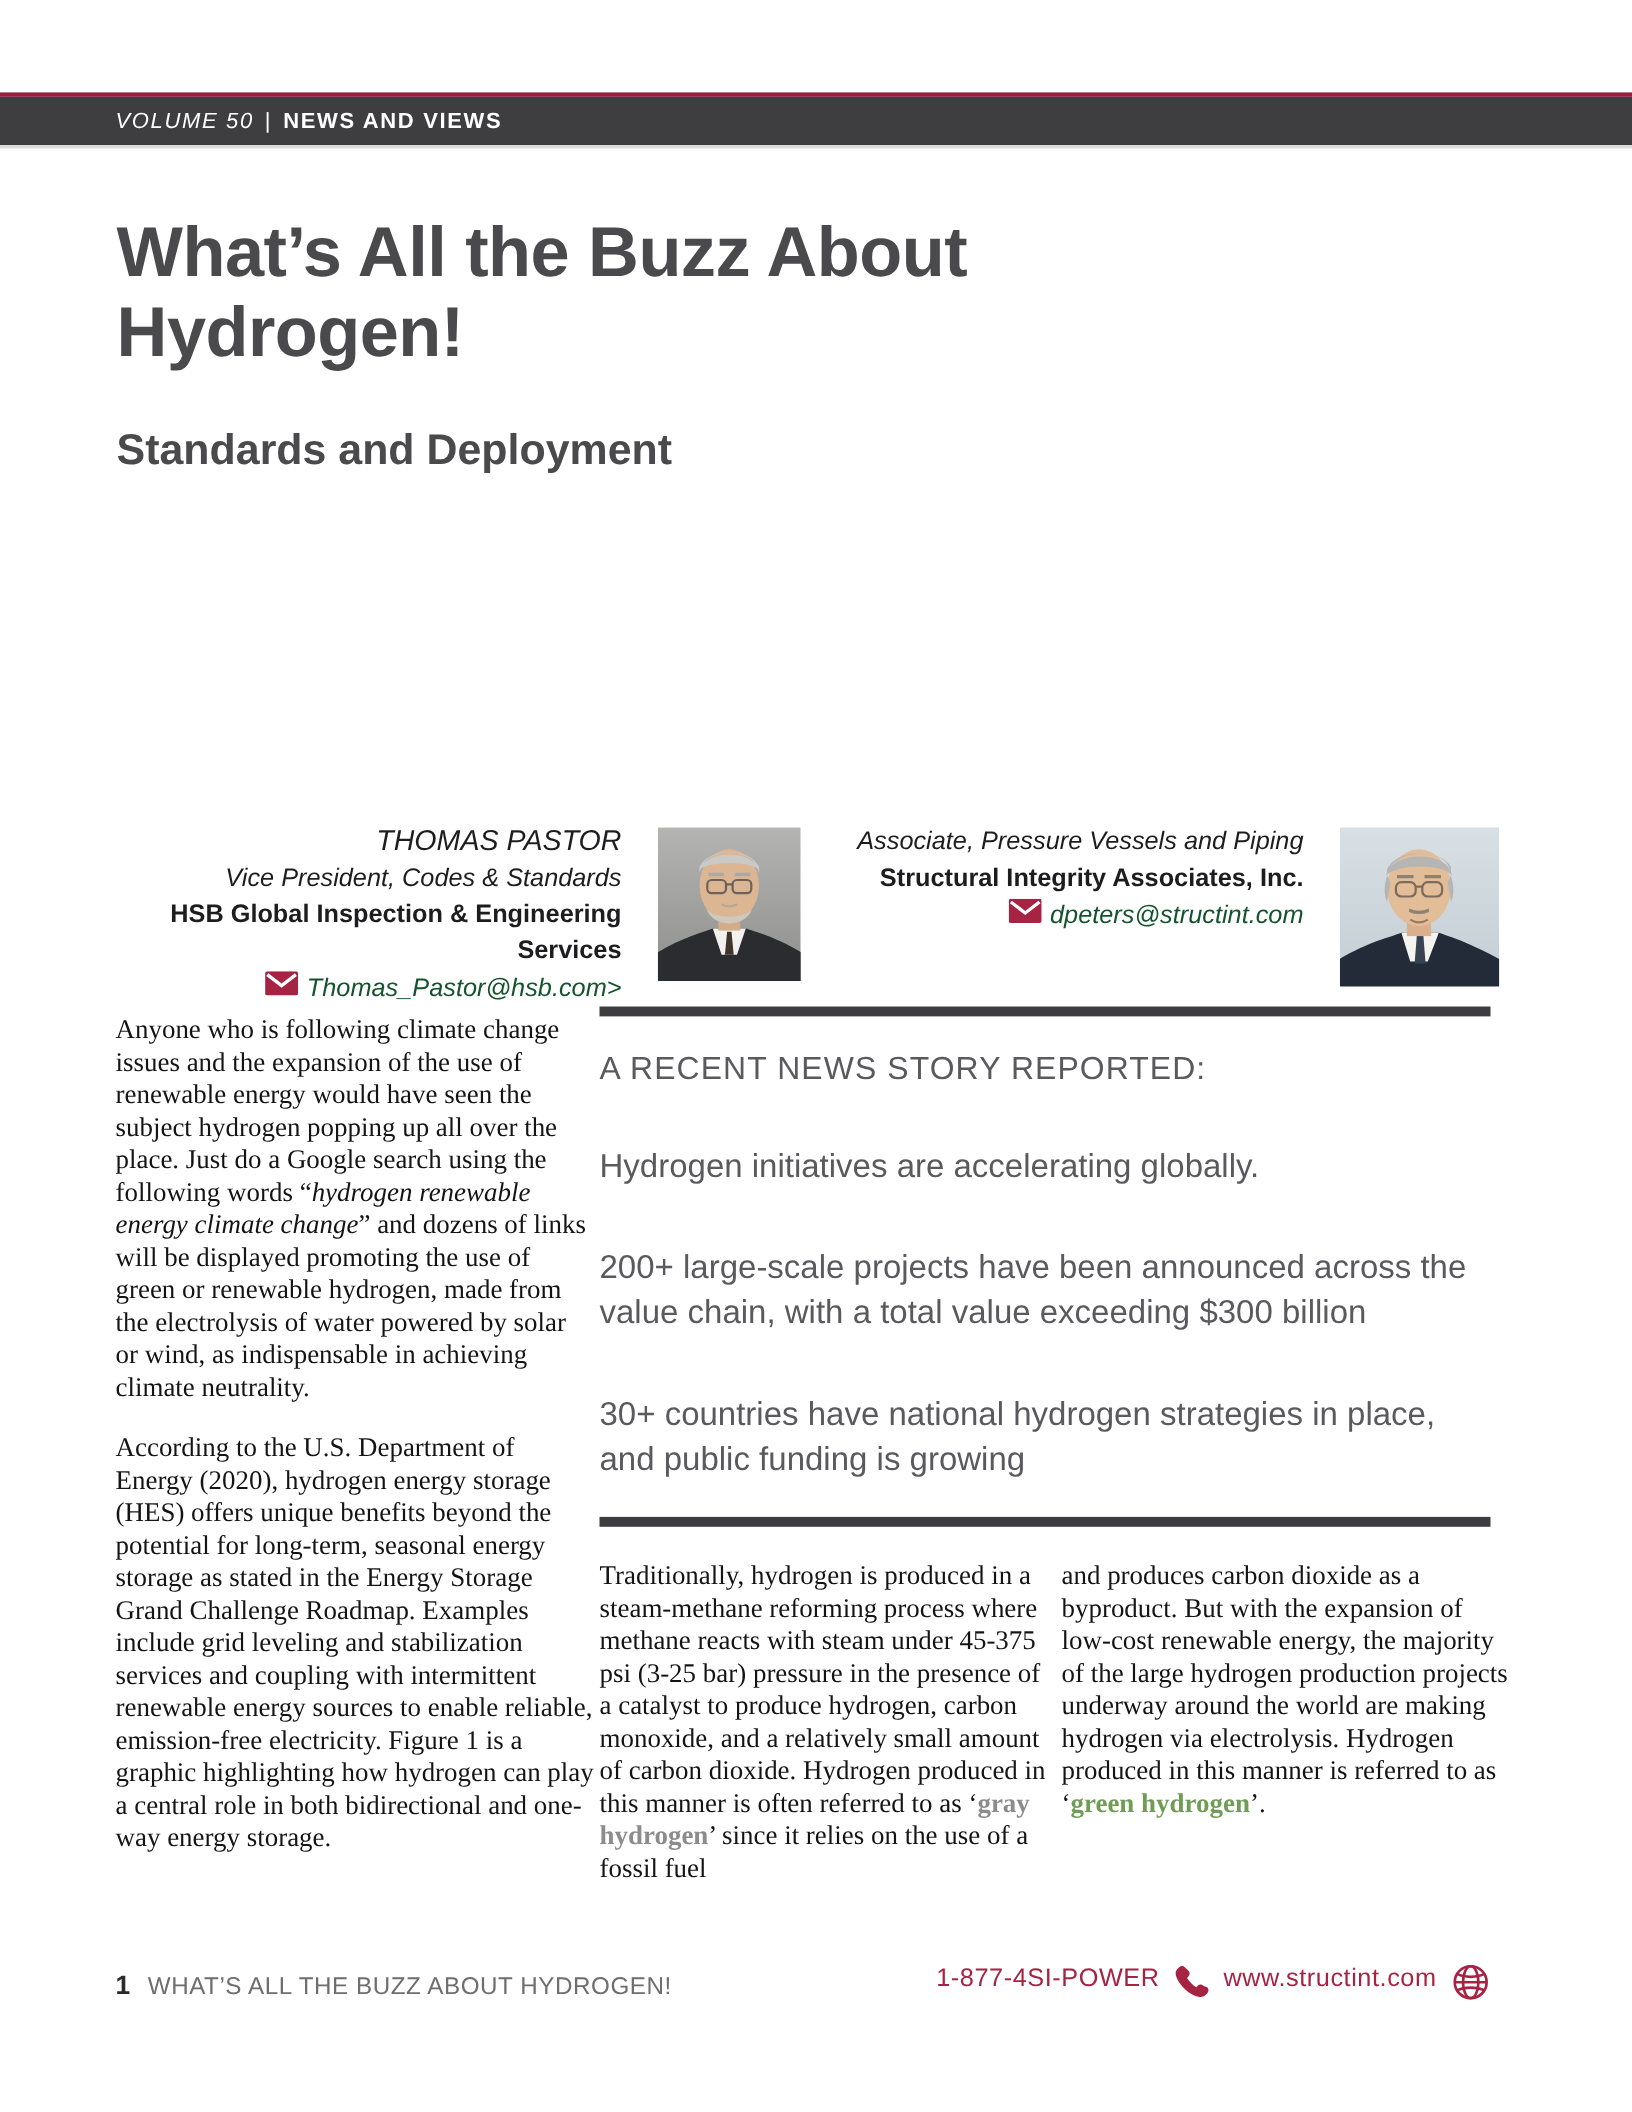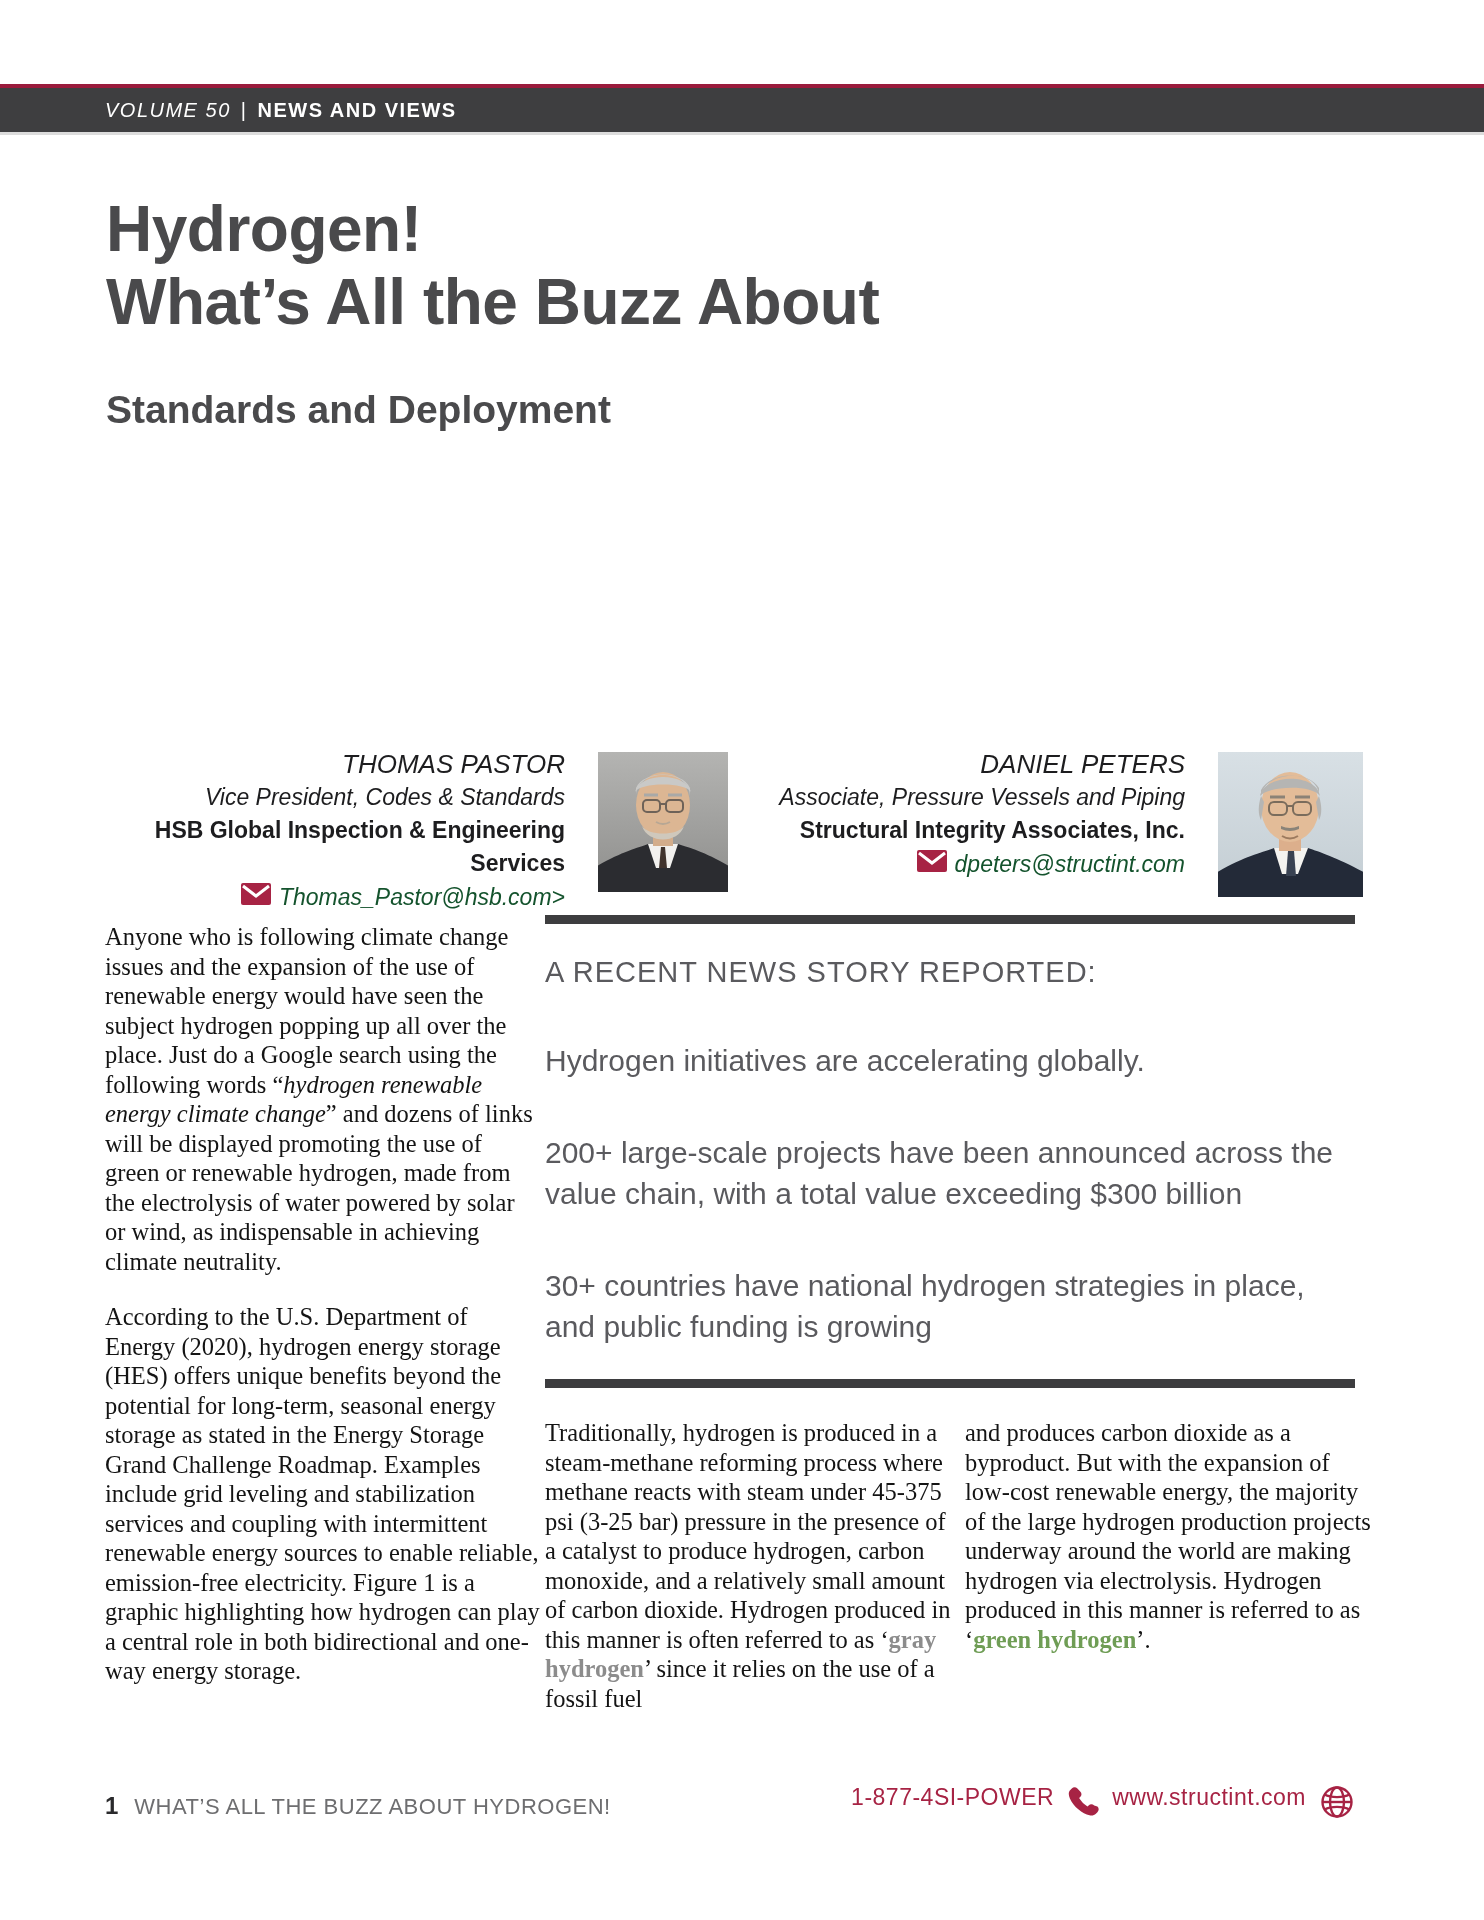--- a/index.html
+++ b/index.html
@@ -83,22 +83,22 @@
   <div class="header-bar">
     <div class="header-text">
       <span class="vol">VOLUME 50</span>
       <span class="sep">|</span>
       <span class="section">NEWS AND VIEWS</span>
     </div>
   </div>
   <div class="header-underline"></div>
 
   <div class="title">
+    <div>What’s All the Buzz About</div>
     <div>Hydrogen!</div>
-    <div>What’s All the Buzz About</div>
   </div>
   <div class="subtitle">Standards and Deployment</div>
 
   <div class="author-block author-1">
     <div class="name">THOMAS PASTOR</div>
     <div class="role">Vice President, Codes &amp; Standards</div>
     <div class="org">HSB Global Inspection &amp; Engineering Services</div>
     <div class="email-row">
       <span>
         <svg width="30" height="22" viewBox="0 0 30 22">
@@ -129,21 +129,20 @@
       <rect x="45" y="48" width="17" height="12" rx="4" fill="none" stroke="#6E6258" stroke-width="2"></rect>
       <rect x="68" y="48" width="17" height="12" rx="4" fill="none" stroke="#6E6258" stroke-width="2"></rect>
       <line x1="62" y1="52" x2="68" y2="52" stroke="#6E6258" stroke-width="2"></line>
       <line x1="46" y1="43" x2="60" y2="43" stroke="#A9A9A7" stroke-width="3"></line>
       <line x1="70" y1="43" x2="84" y2="43" stroke="#A9A9A7" stroke-width="3"></line>
       <path d="M58,70 Q65,74 72,70" fill="none" stroke="#B7A794" stroke-width="2"></path>
     </svg>
   </div>
 
   <div class="author-block author-2">
-    <div class="name">DANIEL PETERS</div>
     <div class="role">Associate, Pressure Vessels and Piping</div>
     <div class="org">Structural Integrity Associates, Inc.</div>
     <div class="email-row">
       <span>
         <svg width="30" height="22" viewBox="0 0 30 22">
           <rect x="0" y="0" width="30" height="22" rx="2" fill="#A72344"></rect>
           <polyline points="2,3 15,13 28,3" fill="none" stroke="#ffffff" stroke-width="3"></polyline>
         </svg>
       </span>
       <span>dpeters@structint.com</span>

